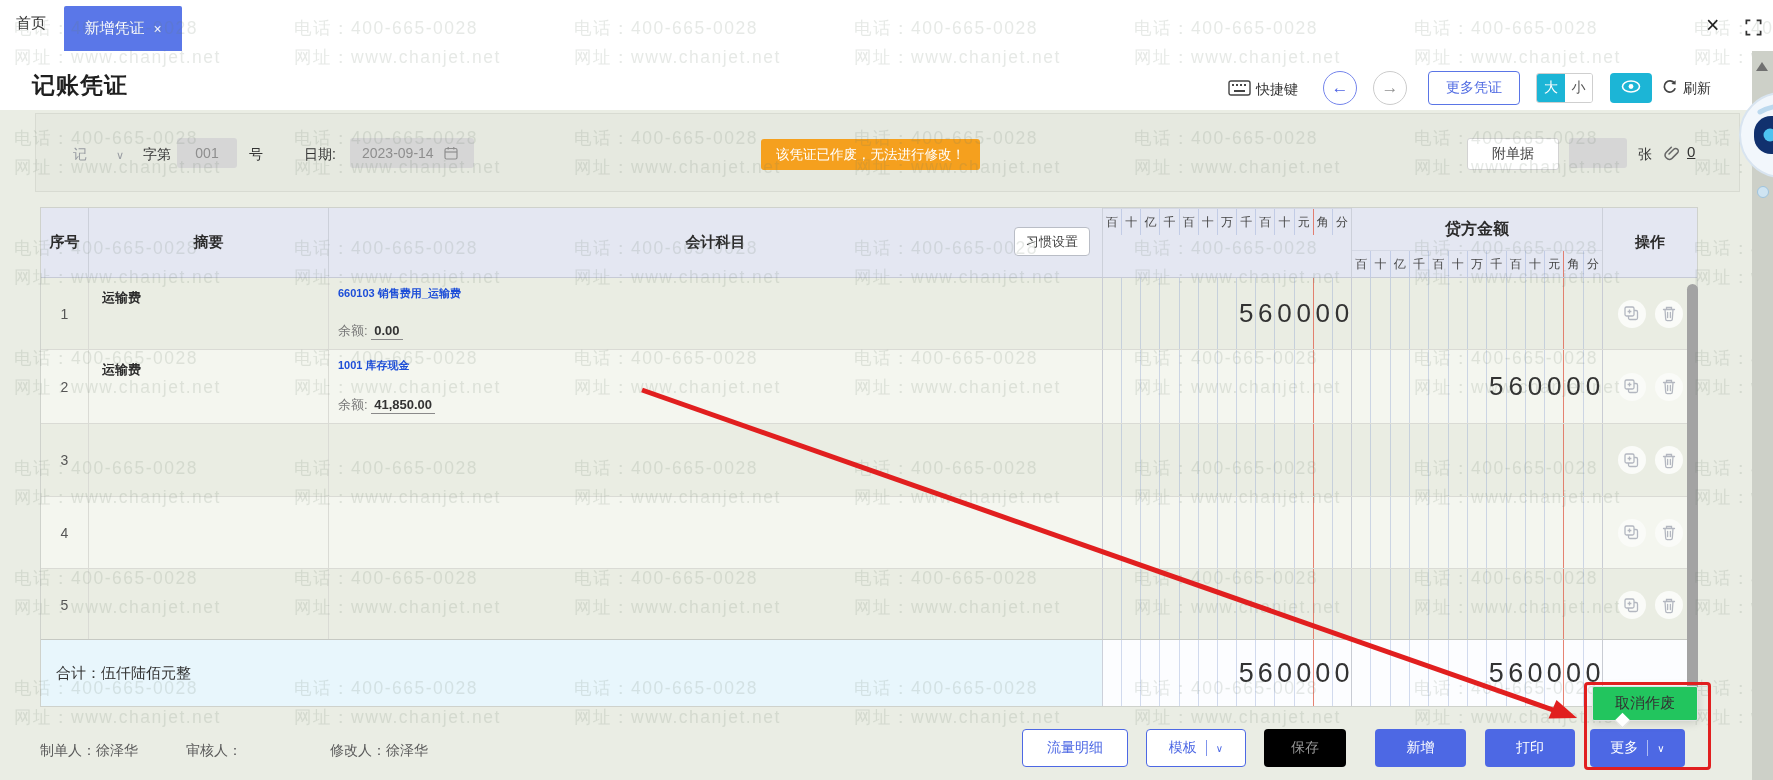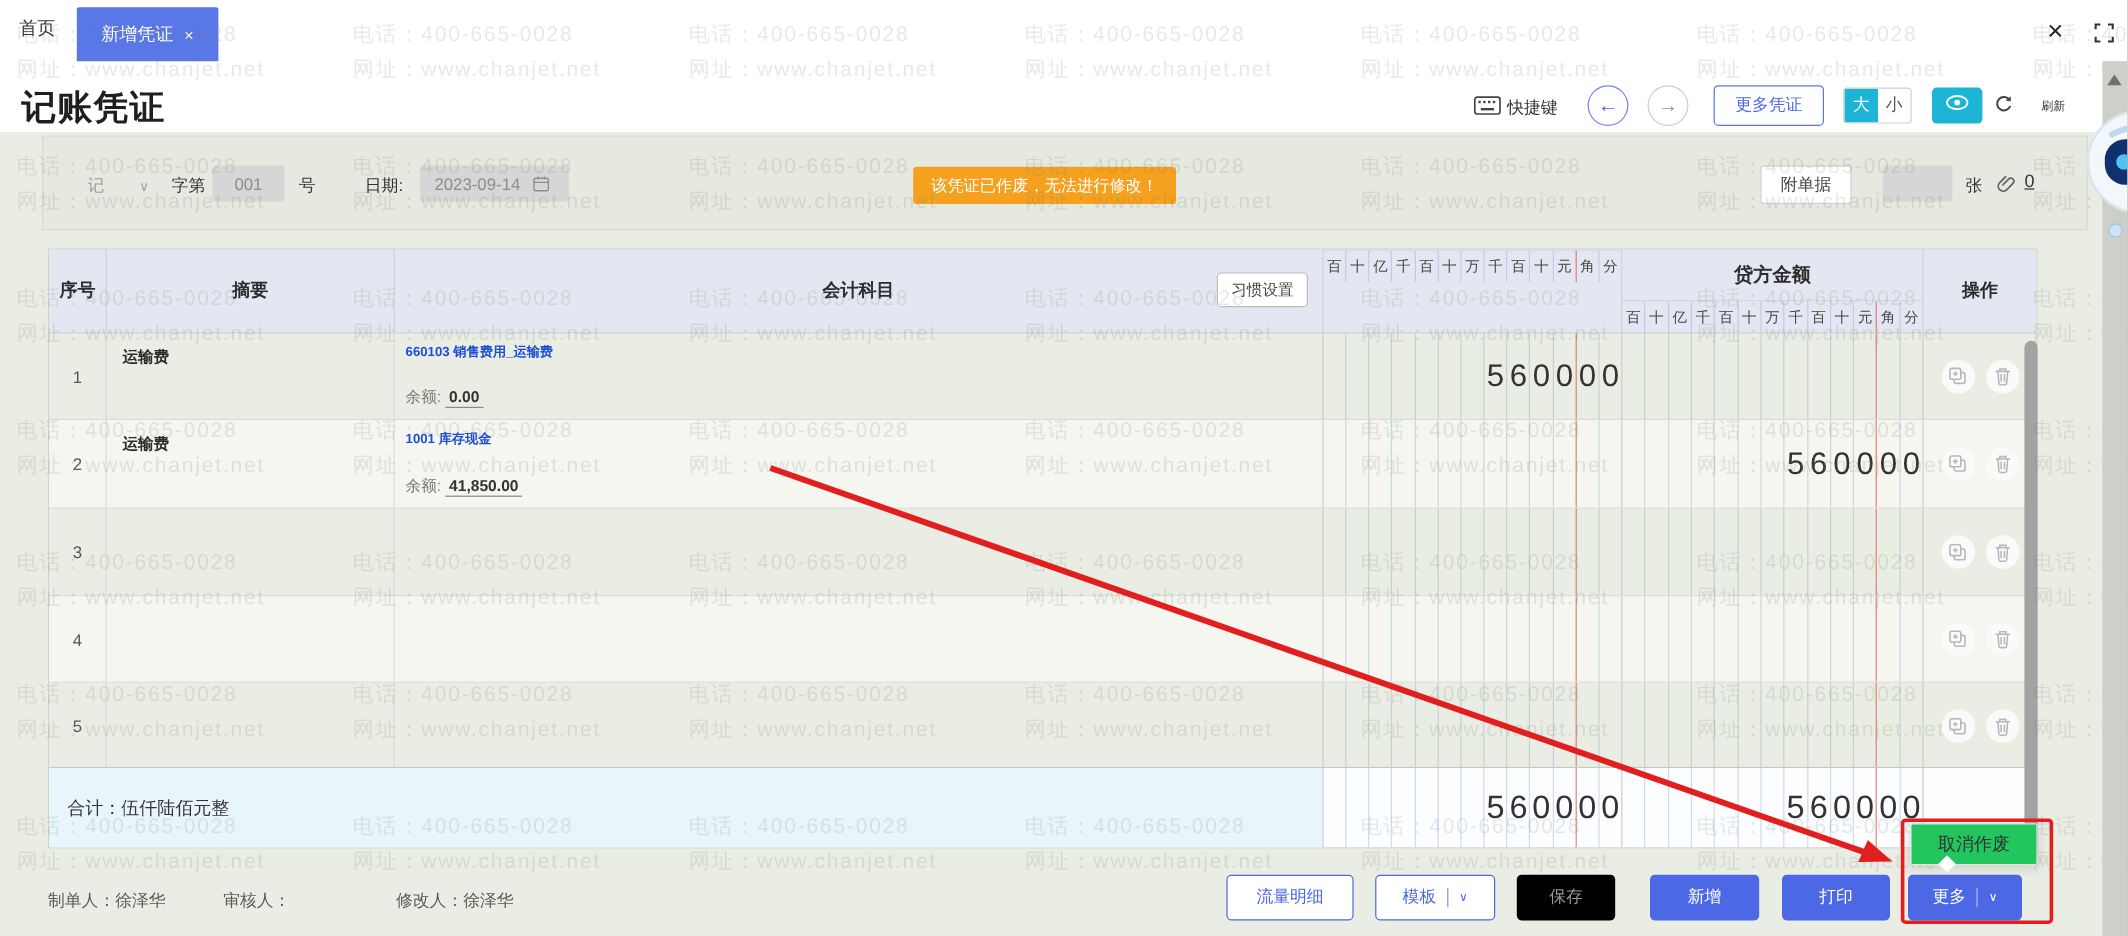--- a/index.html
+++ b/index.html
@@ -8,48 +8,48 @@
 
   
   .topband { position:absolute; left:0; top:0; width:1773px; height:110px; background:#ffffff; }
   .tab-home { position:absolute; left:16px; top:14px; font-size:15px; color:#333; cursor:pointer; }
   .tab-active { position:absolute; left:64px; top:6px; width:118px; height:45px; background:#5a77e8; color:#fff;
                 display:flex; align-items:center; justify-content:center; gap:9px; font-size:15px; border-radius:2px 2px 0 0; }
   .tab-close { font-size:14px; opacity:.92; cursor:pointer; }
   .win-close { position:absolute; left:1706px; top:12px; font-size:23px; color:#222; cursor:pointer; }
   .win-fs { position:absolute; left:1744px; top:18px; cursor:pointer; }
 
-  .page-title { position:absolute; left:18px; top:70px; font-size:29px; font-weight:600; color:#1f1f1f; letter-spacing:1px; }
+  .page-title { position:absolute; left:32px; top:70px; font-size:23px; font-weight:600; color:#1f1f1f; letter-spacing:1px; }
 
   .tb-item { position:absolute; font-size:14px; color:#333; }
   .kbd-icon { position:absolute; left:1228px; top:80px; }
   .lbl-shortcut { left:1256px; top:81px; cursor:pointer; }
   .nav-circle { position:absolute; top:71px; width:34px; height:34px; border-radius:50%; background:#fff;
                 display:flex; align-items:center; justify-content:center; font-size:17px; cursor:pointer; }
   .nav-back { left:1323px; border:1px solid #7585ec; color:#4f64e4; }
   .nav-fwd  { left:1373px; border:1px solid #cccccc; color:#919191; }
   .btn-more-vouchers { position:absolute; left:1428px; top:71px; width:92px; height:34px; border:1px solid #5a75e6;
                 color:#4f6ae2; background:#fff; border-radius:4px; font-size:14px; display:flex; align-items:center; justify-content:center; cursor:pointer; }
   .size-toggle { position:absolute; left:1536px; top:73px; width:57px; height:30px; border:1px solid #cfcfcf; border-radius:3px;
                 display:flex; overflow:hidden; font-size:14px; cursor:pointer; }
   .size-big { width:28px; background:#1cb5d6; color:#fff; display:flex; align-items:center; justify-content:center; }
   .size-small { flex:1; background:#fff; color:#555; display:flex; align-items:center; justify-content:center; }
   .btn-eye { position:absolute; left:1610px; top:73px; width:42px; height:30px; background:#1cb5d6; border-radius:4px;
              display:flex; align-items:center; justify-content:center; cursor:pointer; }
-  .refresh-wrap { position:absolute; left:1662px; top:79px; display:flex; align-items:center; gap:23px; cursor:pointer; font-size:10px; color:#333; }
+  .refresh-wrap { position:absolute; left:1662px; top:79px; display:flex; align-items:center; gap:5px; cursor:pointer; font-size:14px; color:#333; }
 
   
   .vstrip { position:absolute; left:35px; top:113px; width:1705px; height:79px; background:#e6e9e0; border:1px solid #d8dbd2; }
   .vs-txt { position:absolute; top:32px; font-size:14px; color:#333; }
   .vs-gray { color:#989ca2; }
   .gray-box { position:absolute; top:24px; height:30px; background:#d6d6d6; border-radius:3px; color:#8e8e8e;
               display:flex; align-items:center; justify-content:center; font-size:14px; }
   .warn-pill { position:absolute; left:725px; top:25px; height:31px; padding:0 15px; background:#f5a01e; color:#fff;
                font-size:13.5px; border-radius:3px; display:flex; align-items:center; }
-  .btn-attach { position:absolute; left:1431px; top:24px; width:76px; height:32px; background:#fff; border:1px solid #d2d2d2;
+  .btn-attach { position:absolute; left:1431px; top:24px; width:92px; height:32px; background:#fff; border:1px solid #d2d2d2;
                 border-radius:3px; font-size:14px; color:#444; display:flex; align-items:center; justify-content:center; cursor:pointer; }
   .attach-count { position:absolute; left:1651px; top:29px; font-size:15px; color:#333; text-decoration:underline; cursor:pointer; }
 
   
   .vtable { position:absolute; left:40px; top:207px; width:1658px; height:500px; border:1px solid #cfd2cc; background:#f2f4ee; }
   .thead { position:absolute; left:0; top:0; right:0; height:70px; background:#e4e7f2; border-bottom:1px solid #c6cad6; display:flex; }
   .hc { display:flex; align-items:center; justify-content:center; font-size:15px; font-weight:700; color:#2c2c2c; border-right:1px solid #ccd0da; }
   .h-seq { width:48px; } .h-sum { width:240px; } .h-acc { width:774px; position:relative; }
   .h-amt { width:249px; display:flex; flex-direction:column; border-right:1px solid #ccd0da; }
   .h-amt.cre { width:251px; }

